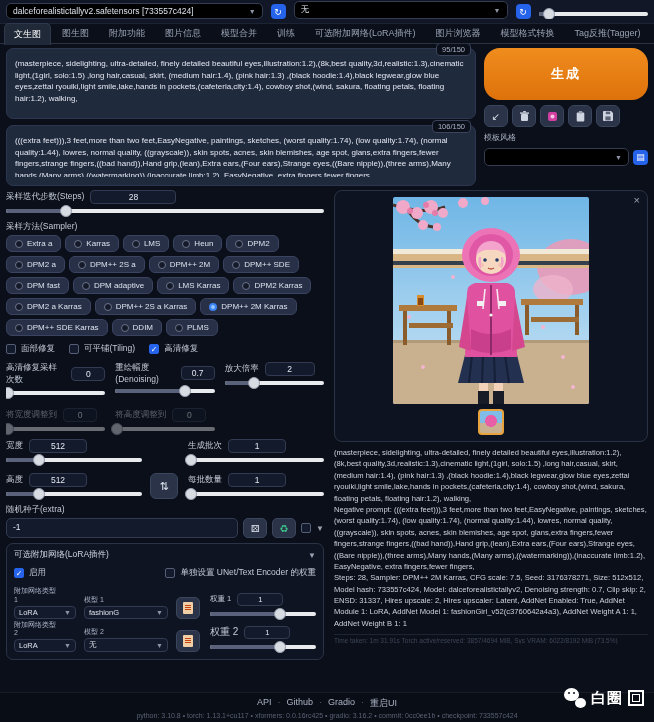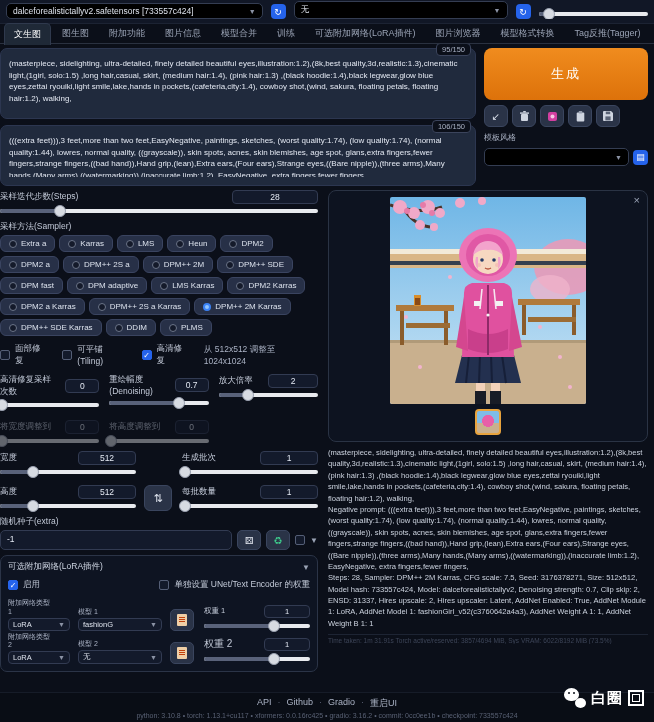--- a/index.html
+++ b/index.html
@@ -14,38 +14,38 @@
   
   .slider{position:relative;height:12px;width:100%}
   .slider .rail{position:absolute;left:0;right:0;top:5px;height:4px;background:#e8eaee;border-radius:2px}
   .slider .fill{position:absolute;left:0;top:5px;height:4px;width:var(--p);background:#59627a;border-radius:2px}
   .slider .knob{position:absolute;top:1px;left:calc(var(--p) - 6px);width:12px;height:12px;border-radius:50%;background:#d7dbe2;border:1px solid #9aa1b0}
   
   .tabs{display:flex;align-items:center;gap:2px;padding:0 4px;border-bottom:1px solid #2a3140;background:#0b0f19;height:20px;flex:0 0 auto}
   .tab{font-size:9px;color:#9aa3b5;padding:4px 9px;cursor:pointer;white-space:nowrap}
   .tab.active{color:#fff;background:#1f2937;border:1px solid #2f394d;border-bottom:none;border-radius:5px 5px 0 0}
   
-  .main{flex:1;padding:4px 6px 0 0;display:flex;flex-direction:column;gap:4px;overflow:hidden}
+  .main{flex:1;padding:4px 6px 0 6px;display:flex;flex-direction:column;gap:4px;overflow:hidden}
   .top-row{display:flex;gap:8px}
   .prompt-col{flex:1;display:flex;flex-direction:column;gap:6px}
   .prompt-box{position:relative;background:#202a3d;border:1px solid #2c3650;border-radius:7px;padding:9px 8px 4px 8px}
   .prompt-box textarea{width:100%;background:transparent;border:none;resize:none;color:#e3e8f2;font-size:8px;line-height:1.45;outline:none;font-family:"Liberation Sans","DejaVu Sans",sans-serif}
   .counter{position:absolute;top:-6px;right:4px;background:#0b0f19;border:1px solid #3b445c;border-radius:4px;font-size:7.5px;color:#aab2c4;padding:1px 5px}
   .gen-col{width:164px;display:flex;flex-direction:column;gap:5px}
-  .btn-generate{height:52px;border:none;border-radius:8px;background:linear-gradient(#f08c1e,#dd720a);color:#fff;font-size:13px;font-weight:normal;letter-spacing:2px;cursor:pointer}
+  .btn-generate{height:52px;border:none;border-radius:16px;background:linear-gradient(#f08c1e,#dd720a);color:#fff;font-size:13px;font-weight:bold;letter-spacing:2px;cursor:pointer}
   .tool-btns{display:flex;gap:4px}
   .tbtn{width:24px;height:22px;border-radius:6px;background:#2a3347;border:1px solid #3a455e;display:flex;align-items:center;justify-content:center;color:#dfe4ee;font-size:10px;cursor:pointer}
   .style-label{font-size:8px;color:#aab2c4}
   .style-row{display:flex;gap:4px;align-items:center}
   .style-row .dd{flex:1;height:18px}
   .cols{display:flex;gap:10px;flex:1;overflow:hidden}
   .left{width:318px;display:flex;flex-direction:column;gap:5px}
   .right{flex:1;display:flex;flex-direction:column;gap:5px}
   .lbl{font-size:8.5px;color:#c3cad8}
-  .fieldrow{display:flex;justify-content:space-between;align-items:center;gap:6px}
+  .fieldrow{display:flex;align-items:center;gap:6px}
   .numbox{background:#131a2b;border:1px solid #323b52;border-radius:4px;padding:1px 6px;font-size:8.5px;color:#e3e8f2;min-width:58px;text-align:center}
   .numbox.wide{min-width:86px}
   
   .pill-wrap{display:flex;flex-wrap:wrap;gap:4px;margin-top:2px}
   .pill{display:inline-flex;align-items:center;gap:4px;background:#273047;border:1px solid #3a4460;border-radius:6px;padding:3px 8px;font-size:8px;color:#dbe1ec;cursor:pointer;white-space:nowrap}
   .radio{width:8px;height:8px;border-radius:50%;border:1px solid #6b7488;background:#141a2a;flex:0 0 auto}
   .pill.sel .radio{border:2px solid #3b82f6;background:#93c5fd}
   .cb{width:10px;height:10px;border:1px solid #545e76;border-radius:2px;background:#131a2b;display:inline-flex;align-items:center;justify-content:center;flex:0 0 auto}
   .cb.on{background:#2563eb;border-color:#2563eb;color:#fff;font-size:8px}
   .cbrow{display:flex;align-items:center;gap:5px;font-size:8.5px;color:#c3cad8}
@@ -311,21 +311,20 @@
               <span>面部修复</span>
             </span>
           <span class="cbrow">
               <span class="cb"></span>
               <span>可平铺(Tiling)</span>
             </span>
           <span class="cbrow">
               <span class="cb on">✓</span>
               <span>高清修复</span>
             </span>
-          <span class="lbl" style="color:#aab2c4">从 512x512 调整至 1024x1024</span>
         </div>
 
         <div class="grid3">
           <div>
             <div class="fieldrow">
                 <span class="lbl">高清修复采样次数</span>
                 <span class="numbox" style="min-width:34px">0</span>
               </div>
             <div class="slider" style="--p:2%">
                 <div class="rail"></div>

